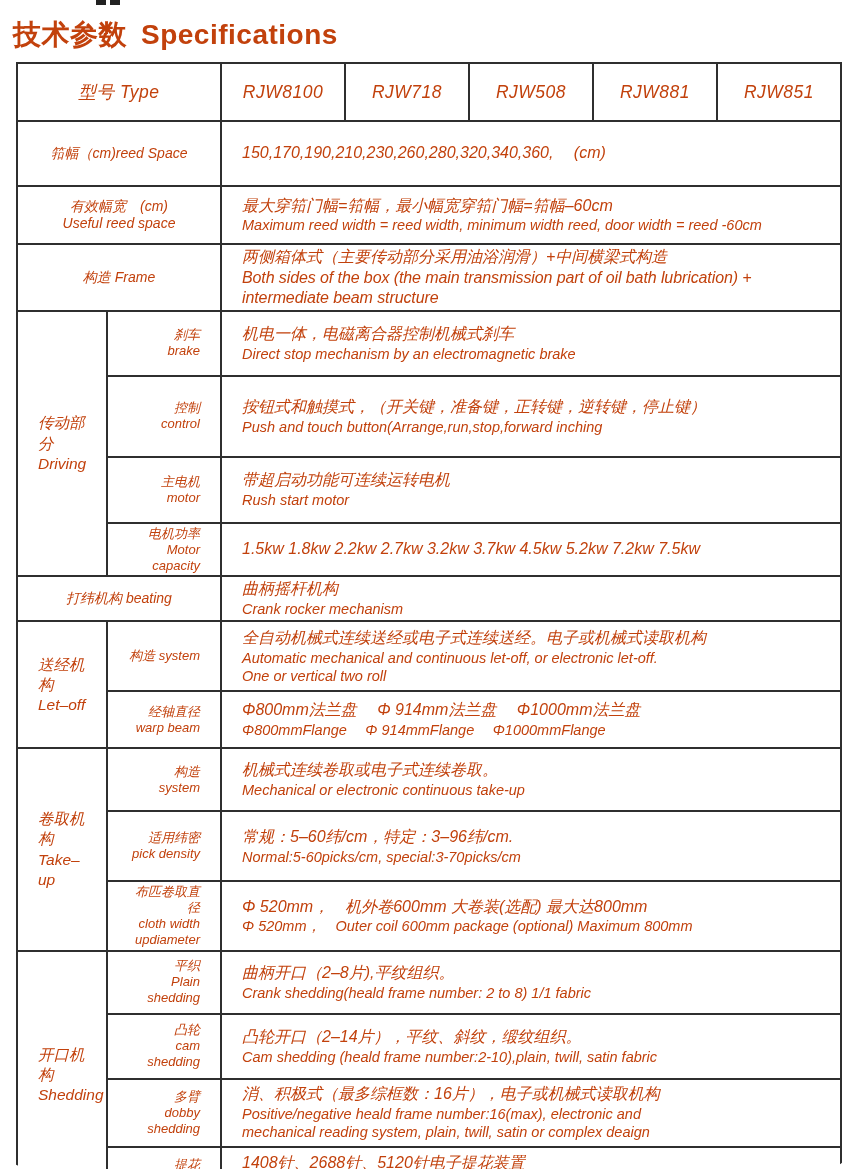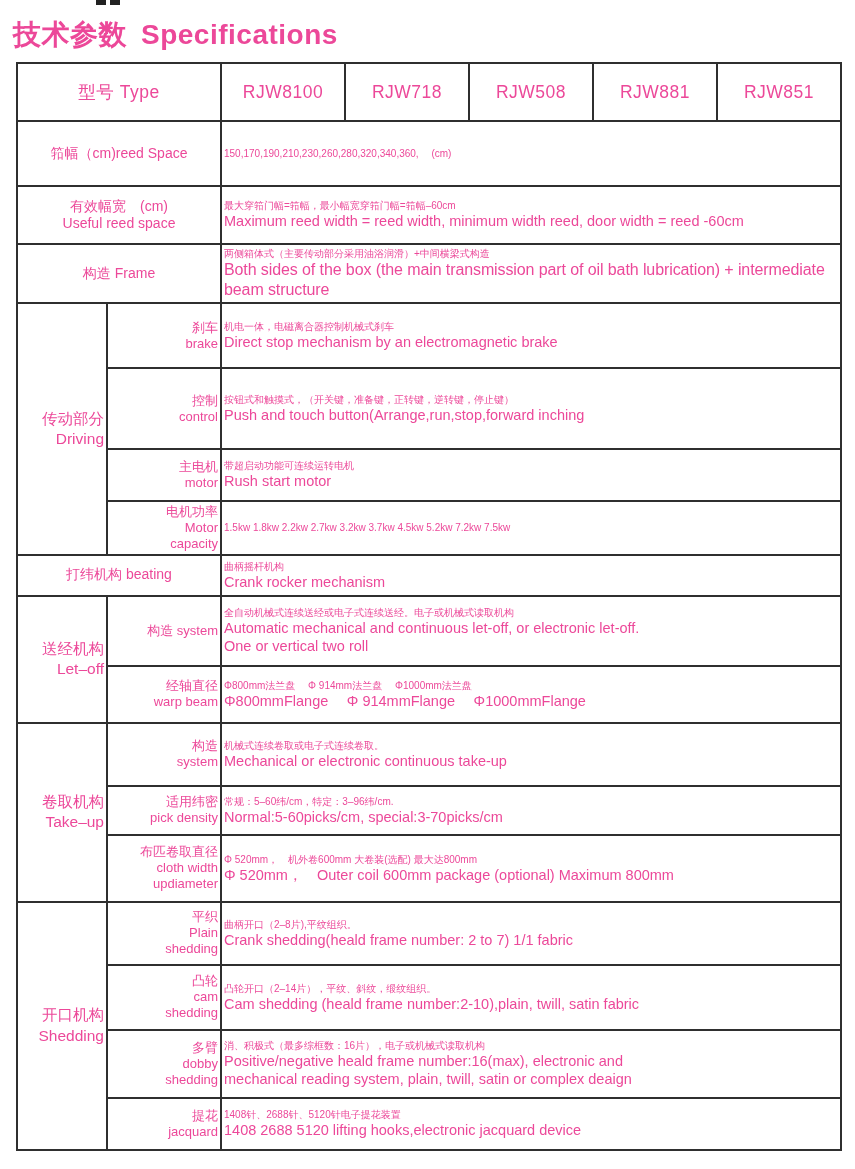--- a/index.html
+++ b/index.html
@@ -2,21 +2,21 @@
 <html><head>
 <meta charset="utf-8">
 <style>
   html, body { margin: 0; padding: 0; background: #ffffff; }
   .page {
     position: relative;
     width: 855px;
     height: 1169px;
     background: #ffffff;
     font-family: "Liberation Sans", "DejaVu Sans", sans-serif;
-    color: #ec4899;
+    color: #c2410c;
     overflow: hidden;
     border-radius: 32px;
   }
   .artifact {
     position: absolute;
     left: 96px; top: 0;
     width: 10px; height: 5px;
     background: #222;
     box-shadow: 14px 0 0 #222;
   }
@@ -32,54 +32,55 @@
   table.spec {
     position: absolute;
     left: 16px; top: 62px;
     width: 824px;
     border-collapse: collapse;
     table-layout: fixed;
   }
   table.spec td {
     border: 2px solid #2f2f2f;
     vertical-align: middle;
-    padding: 2px 2px;
+    padding: 2px 20px;
     overflow: hidden;
+    font-style: italic;
   }
   td.hdr-type, td.model {
     text-align: center;
     font-size: 17.5px;
     letter-spacing: 0.5px;
   }
   td.label {
     text-align: center;
     font-size: 14px;
     white-space: pre-line;
     line-height: 1.25;
   }
   td.group {
-    text-align: right;
+    text-align: left;
     font-size: 15.5px;
     white-space: pre-line;
     line-height: 1.3;
   }
   td.sub {
     text-align: right;
     font-size: 13px;
     white-space: pre-line;
     line-height: 1.22;
     padding-left: 9px;
   }
   td.value {
     text-align: left;
     padding-left: 11px;
     padding-right: 6px;
   }
   td.value .zh {
-    font-size: 10px;
+    font-size: 16px;
     line-height: 1.3;
     white-space: pre-line;
   }
   td.value .en {
     font-size: 14.5px;
     line-height: 1.25;
     white-space: pre-line;
   }
   td.value .en:empty { display: none; }
   td.value.small-en .en { font-size: 16px; letter-spacing: -0.1px; }
@@ -154,21 +155,21 @@
 
       <tr style="height:81px">
         <td class="sub">控制
 control</td>
         <td class="value" colspan="5">
           <div class="zh">按钮式和触摸式，（开关键，准备键，正转键，逆转键，停止键）</div>
           <div class="en">Push and touch button(Arrange,run,stop,forward inching</div>
         </td>
       </tr>
 
-      <tr style="height:52px">
+      <tr style="height:66px">
         <td class="sub">主电机
 motor</td>
         <td class="value" colspan="5">
           <div class="zh">带超启动功能可连续运转电机</div>
           <div class="en">Rush start motor</div>
         </td>
       </tr>
 
       <tr style="height:53px">
         <td class="sub">电机功率
@@ -212,21 +213,21 @@
         <td class="group" rowspan="3">卷取机构
 Take–up</td>
         <td class="sub">构造
 system</td>
         <td class="value" colspan="5">
           <div class="zh">机械式连续卷取或电子式连续卷取。</div>
           <div class="en">Mechanical or electronic continuous take-up</div>
         </td>
       </tr>
 
-      <tr style="height:49px">
+      <tr style="height:70px">
         <td class="sub">适用纬密
 pick density</td>
         <td class="value" colspan="5">
           <div class="zh">常规：5–60纬/cm，特定：3–96纬/cm.</div>
           <div class="en">Normal:5-60picks/cm, special:3-70picks/cm</div>
         </td>
       </tr>
 
       <tr style="height:67px">
         <td class="sub">布匹卷取直径
@@ -239,21 +240,21 @@
       </tr>
 
       <tr style="height:63px">
         <td class="group" rowspan="4">开口机构
 Shedding</td>
         <td class="sub">平织
 Plain
 shedding</td>
         <td class="value" colspan="5">
           <div class="zh">曲柄开口（2–8片),平纹组织。</div>
-          <div class="en">Crank shedding(heald frame number: 2 to 7) 1/1 fabric</div>
+          <div class="en">Crank shedding(heald frame number: 2 to 8) 1/1 fabric</div>
         </td>
       </tr>
 
       <tr style="height:65px">
         <td class="sub">凸轮
 cam
 shedding</td>
         <td class="value" colspan="5">
           <div class="zh">凸轮开口（2–14片），平纹、斜纹，缎纹组织。</div>
           <div class="en">Cam shedding (heald frame number:2-10),plain, twill, satin fabric</div>

